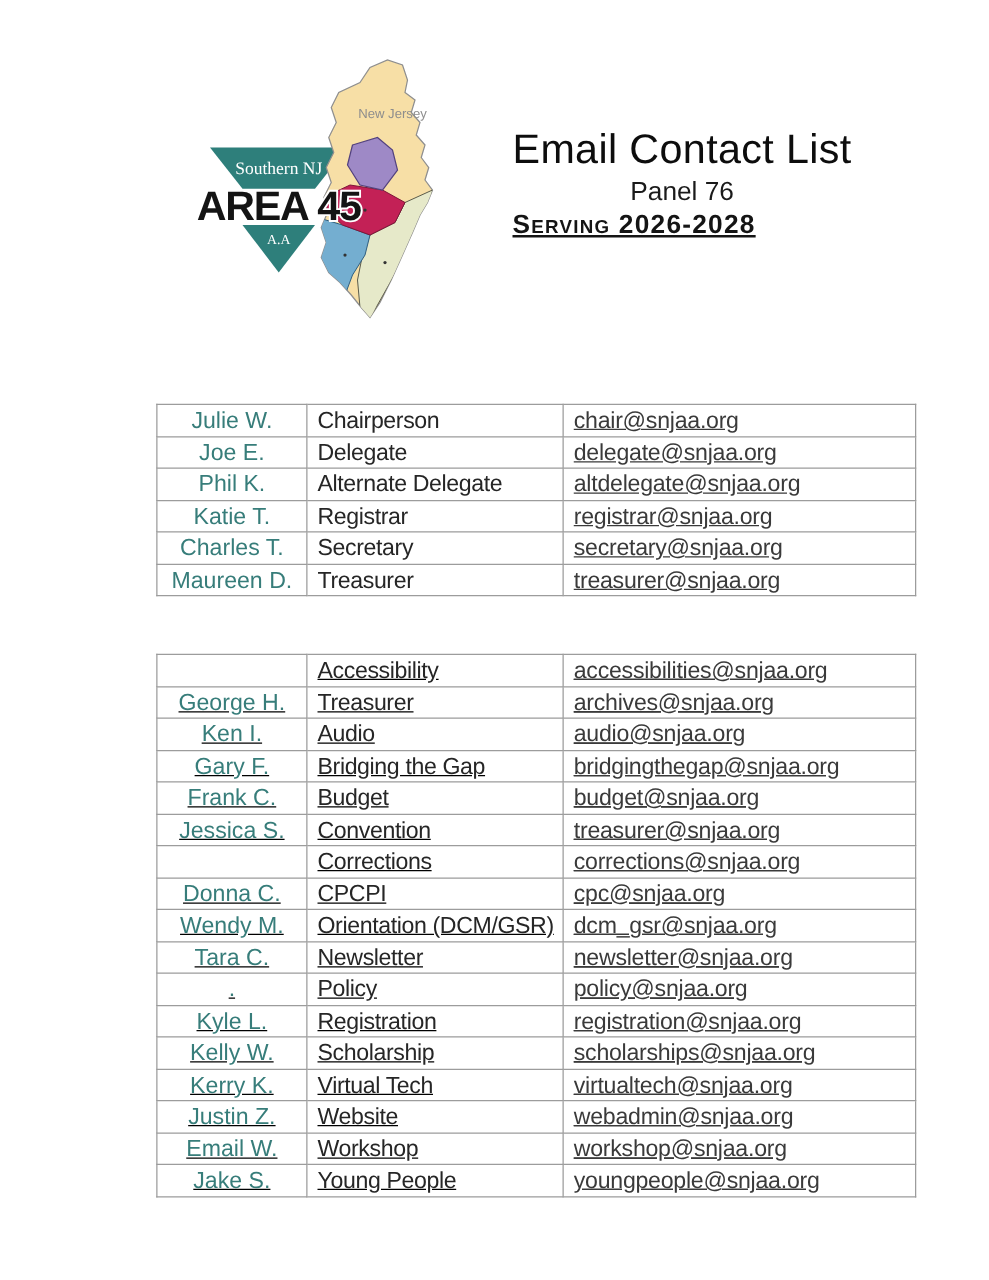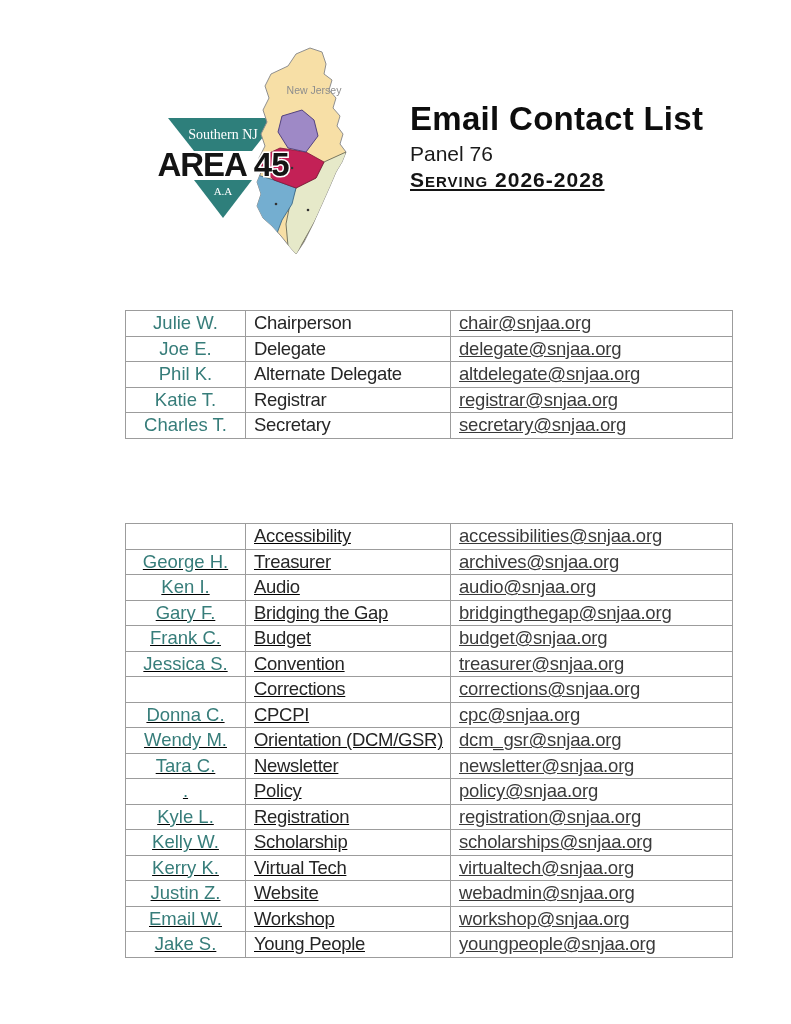--- a/index.html
+++ b/index.html
@@ -32,49 +32,50 @@
     stroke: #ffffff;
     stroke-width: 3px;
     fill: #141414;
   }
 
   
   .header-block { position: absolute; left: 378px; top: 100px; }
   .page-title {
     margin: 0;
     font-size: 33px;
-    font-weight: 700;
+    font-weight: 400;
     color: #0d0d0d;
     letter-spacing: 0.3px;
     line-height: 1.15;
   }
   .page-subtitle {
     margin-top: 4px;
     font-size: 21px;
     color: #1a1a1a;
+    text-align: center;
   }
   .serving-line {
     margin-top: 2px;
     font-size: 21px;
     font-weight: 700;
     font-variant: small-caps;
     letter-spacing: 1px;
     text-decoration: underline;
     color: #141414;
   }
 
   
   .contact-table {
     position: absolute;
     left: 93px;
     width: 607px;
     border-collapse: collapse;
     table-layout: fixed;
   }
-  .officers-table   { top: 310px; }
+  .officers-table   { top: 323px; }
   .committees-table { top: 523px; text-decoration: underline; }
   .contact-table td {
     border: 1px solid #9c9c9c;
     height: 24.5px;
     font-size: 18.5px;
     padding: 0 8px;
     vertical-align: middle;
     white-space: nowrap;
     overflow: hidden;
   }
@@ -157,20 +158,25 @@
       <tr>
         <td class="cell-name">Katie T.</td>
         <td class="cell-role">Registrar</td>
         <td class="cell-email"><a>registrar@snjaa.org</a></td>
       </tr>
       <tr>
         <td class="cell-name">Charles T.</td>
         <td class="cell-role">Secretary</td>
         <td class="cell-email"><a>secretary@snjaa.org</a></td>
       </tr>
+      <tr>
+        <td class="cell-name">Maureen D.</td>
+        <td class="cell-role">Treasurer</td>
+        <td class="cell-email"><a>treasurer@snjaa.org</a></td>
+      </tr>
     </tbody>
   </table>
 
   <table class="contact-table committees-table">
     <colgroup>
         <col class="col-name">
         <col class="col-role">
         <col class="col-email">
       </colgroup>
     <tbody>

